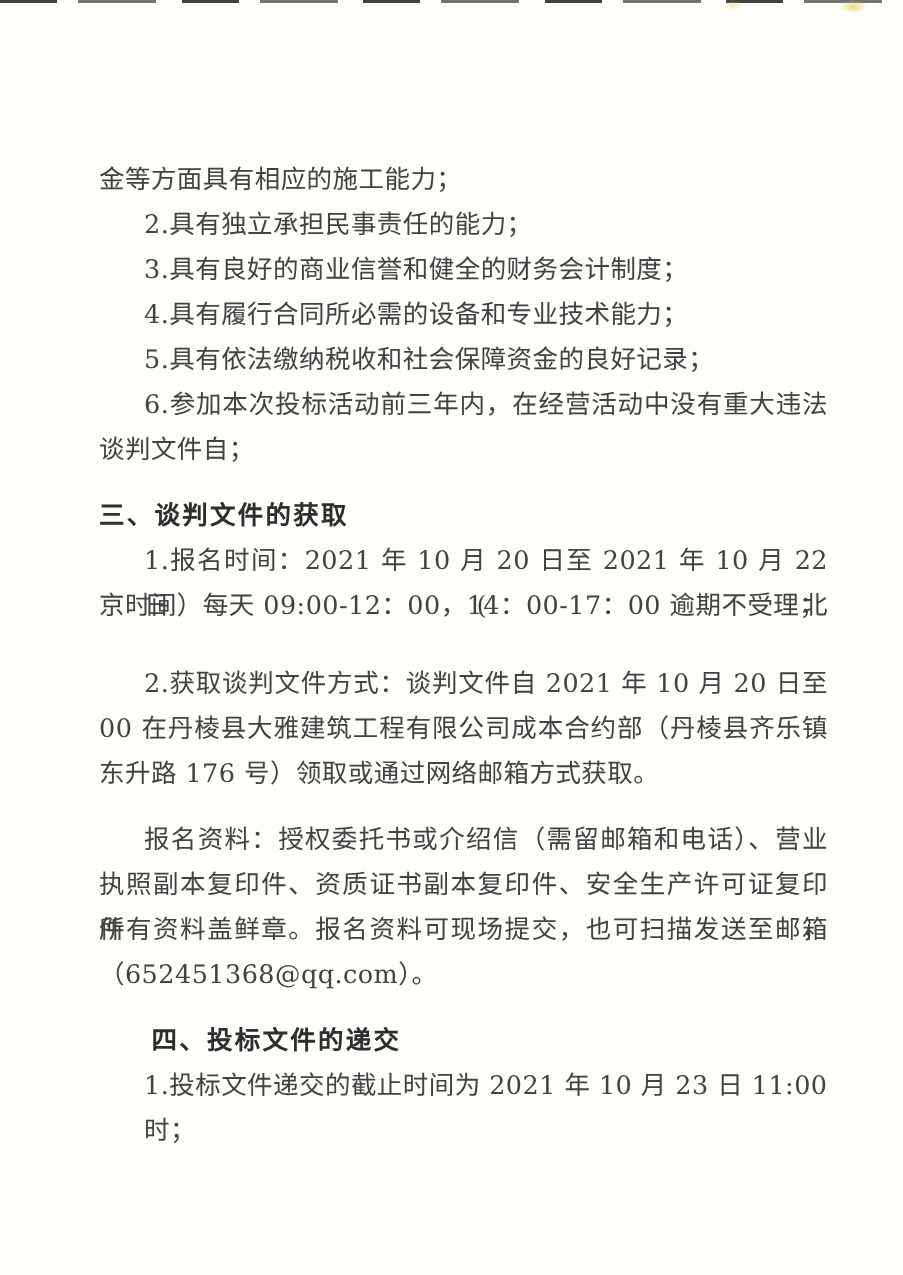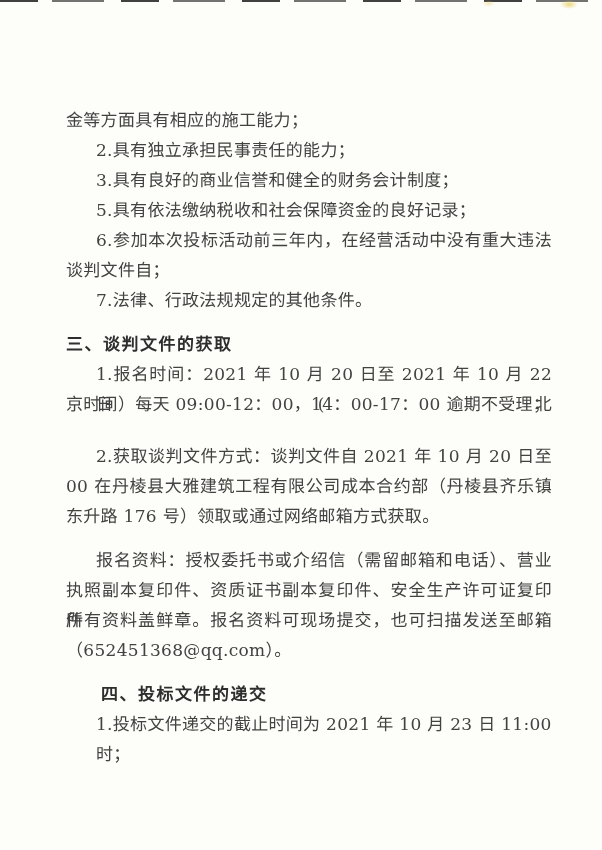--- a/index.html
+++ b/index.html
@@ -50,24 +50,24 @@
 <body>
 
 <div class="page">
   <div class="top-edge"></div>
   <div class="stain stain-1"></div>
   <div class="stain stain-2"></div>
   <main class="textblock" id="doc">
       <div class="line"><span>金等方面具有相应的施工能力；</span></div>
       <div class="line indent"><span>2.具有独立承担民事责任的能力；</span></div>
       <div class="line indent"><span>3.具有良好的商业信誉和健全的财务会计制度；</span></div>
+      <div class="line indent"><span>4.具有履行合同所必需的设备和专业技术能力；</span></div>
       <div class="line indent"><span>5.具有依法缴纳税收和社会保障资金的良好记录；</span></div>
       <div class="line indent justify"><span>6.参加本次投标活动前三年内，在经营活动中没有重大违法</span></div>
       <div class="line"><span>谈判文件自；</span></div>
-      <div class="line indent"><span>7.法律、行政法规规定的其他条件。</span></div>
       <div class="line heading gap-sm"><span>三、谈判文件的获取</span></div>
       <div class="line indent justify"><span>1.报名时间：2021 年 10 月 20 日至 2021 年 10 月 22 日( 北</span></div>
       <div class="line"><span>京时间）每天 09:00-12：00，14：00-17：00 逾期不受理；</span></div>
       <div class="line indent justify gap-md"><span>2.获取谈判文件方式：谈判文件自 2021 年 10 月 20 日至</span></div>
       <div class="line justify"><span>00 在</span><span class="underline">丹棱县大雅建筑工程有限公司成本合约部</span><span>（丹棱县齐乐镇</span></div>
       <div class="line"><span>东升路 176 号）领取或通过网络邮箱方式获取。</span></div>
       <div class="line indent justify gap-sm"><span>报名资料：授权委托书或介绍信（需留邮箱和电话）、营业</span></div>
       <div class="line justify"><span>执照副本复印件、资质证书副本复印件、安全生产许可证复印件，</span></div>
       <div class="line justify"><span>所有资料盖鲜章。报名资料可现场提交，也可扫描发送至邮箱</span></div>
       <div class="line"><span>（652451368@qq.com）。</span></div>

